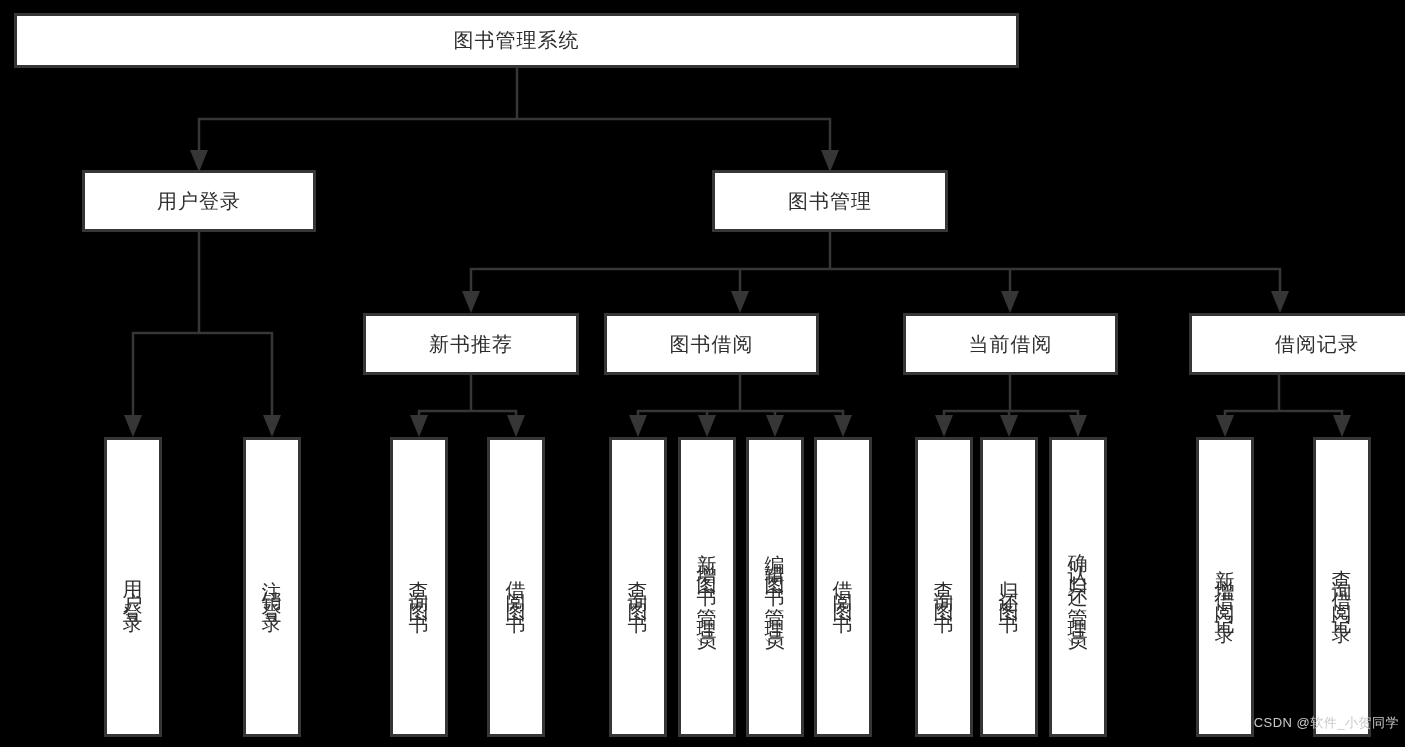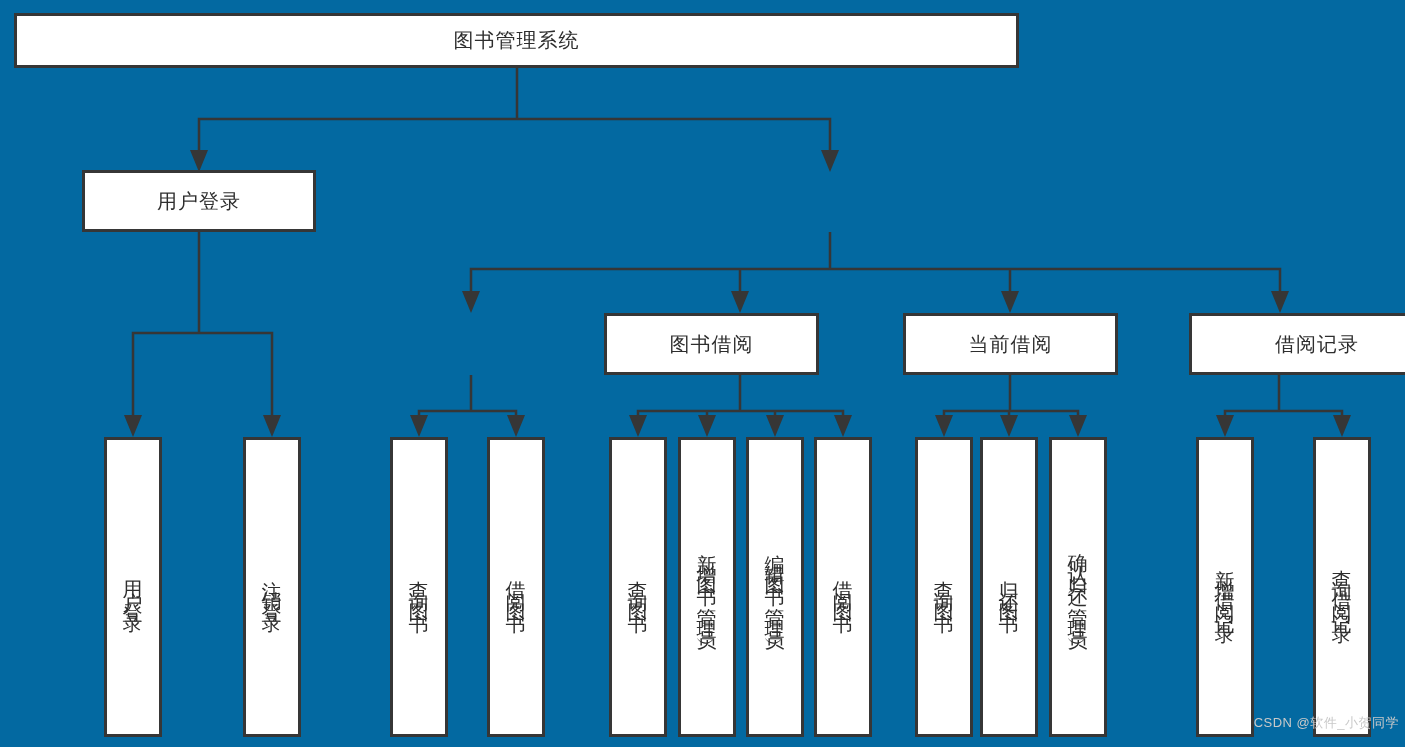--- a/index.html
+++ b/index.html
@@ -1,19 +1,19 @@
 <!DOCTYPE html>
 <html><head>
 <meta charset="utf-8">
 <style>
   html,body{margin:0;padding:0;background:#ffffff;}
   .canvas{
     position:relative;
     width:1405px;height:747px;
-    background:#0369a1;
+    background:#000000;
     font-family:"Liberation Sans", sans-serif;
     color:#2e2e2e;
     overflow:hidden;
   }
   .connectors{position:absolute;left:0;top:0;width:1405px;height:747px;}
   .node{
     position:absolute;
     box-sizing:border-box;
     border:3px solid #363636;
     background:#ffffff;
@@ -90,21 +90,23 @@
       <polygon points="1069,415 1087,415 1078,437"></polygon>
 
       <polygon points="1216,415 1234,415 1225,437"></polygon>
       <polygon points="1333,415 1351,415 1342,437"></polygon>
     </g>
   </svg>
 
   <div class="node h" style="left:14px;top:13px;width:1005px;height:55px">图书管理系统</div>
 
   <div class="node h" style="left:82px;top:170px;width:234px;height:62px">用户登录</div>
+  <div class="node h" style="left:712px;top:170px;width:236px;height:62px">图书管理</div>
 
+  <div class="node h" style="left:363px;top:313px;width:216px;height:62px">新书推荐</div>
   <div class="node h" style="left:604px;top:313px;width:215px;height:62px">图书借阅</div>
   <div class="node h" style="left:903px;top:313px;width:215px;height:62px">当前借阅</div>
   <div class="node h" style="left:1189px;top:313px;width:256px;height:62px">借阅记录</div>
 
   <div class="node v" style="left:104px;top:437px;width:58px;height:300px">用户登录</div>
   <div class="node v" style="left:243px;top:437px;width:58px;height:300px">注销登录</div>
 
   <div class="node v" style="left:390px;top:437px;width:58px;height:300px">查询图书</div>
   <div class="node v" style="left:487px;top:437px;width:58px;height:300px">借阅图书</div>
 

